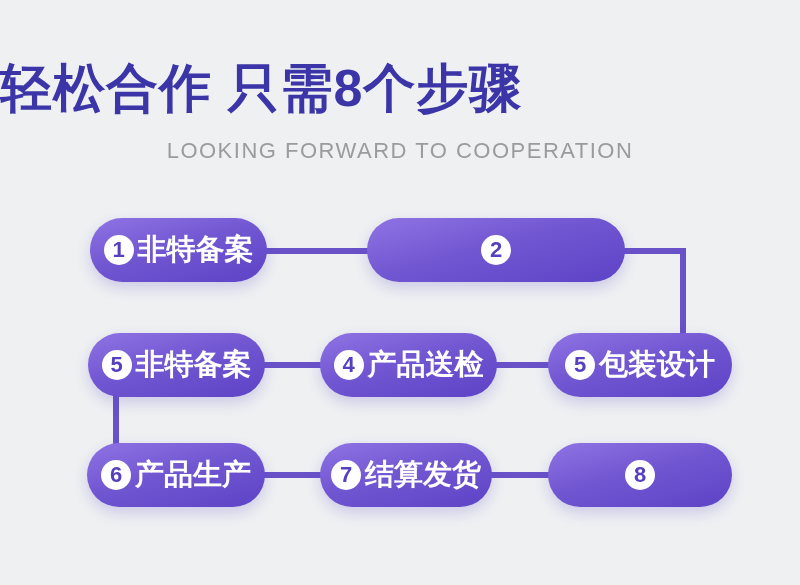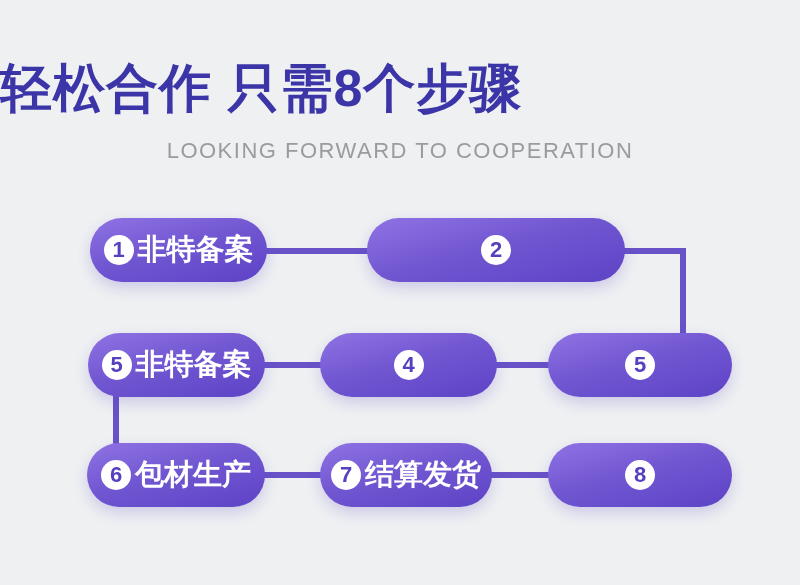--- a/index.html
+++ b/index.html
@@ -76,28 +76,30 @@
   <div class="pill p2">
     <span class="num">2</span>
   </div>
 
   <div class="pill p3">
     <span class="num">5</span>
     <span>非特备案</span>
   </div>
   <div class="pill p4">
     <span class="num">4</span>
+    <span>产品送检</span>
   </div>
   <div class="pill p5">
     <span class="num">5</span>
+    <span>包装设计</span>
   </div>
 
   <div class="pill p6">
     <span class="num">6</span>
-    <span>包材生产</span>
+    <span>产品生产</span>
   </div>
   <div class="pill p7">
     <span class="num">7</span>
     <span>结算发货</span>
   </div>
   <div class="pill p8">
     <span class="num">8</span>
   </div>
 
 </div>

